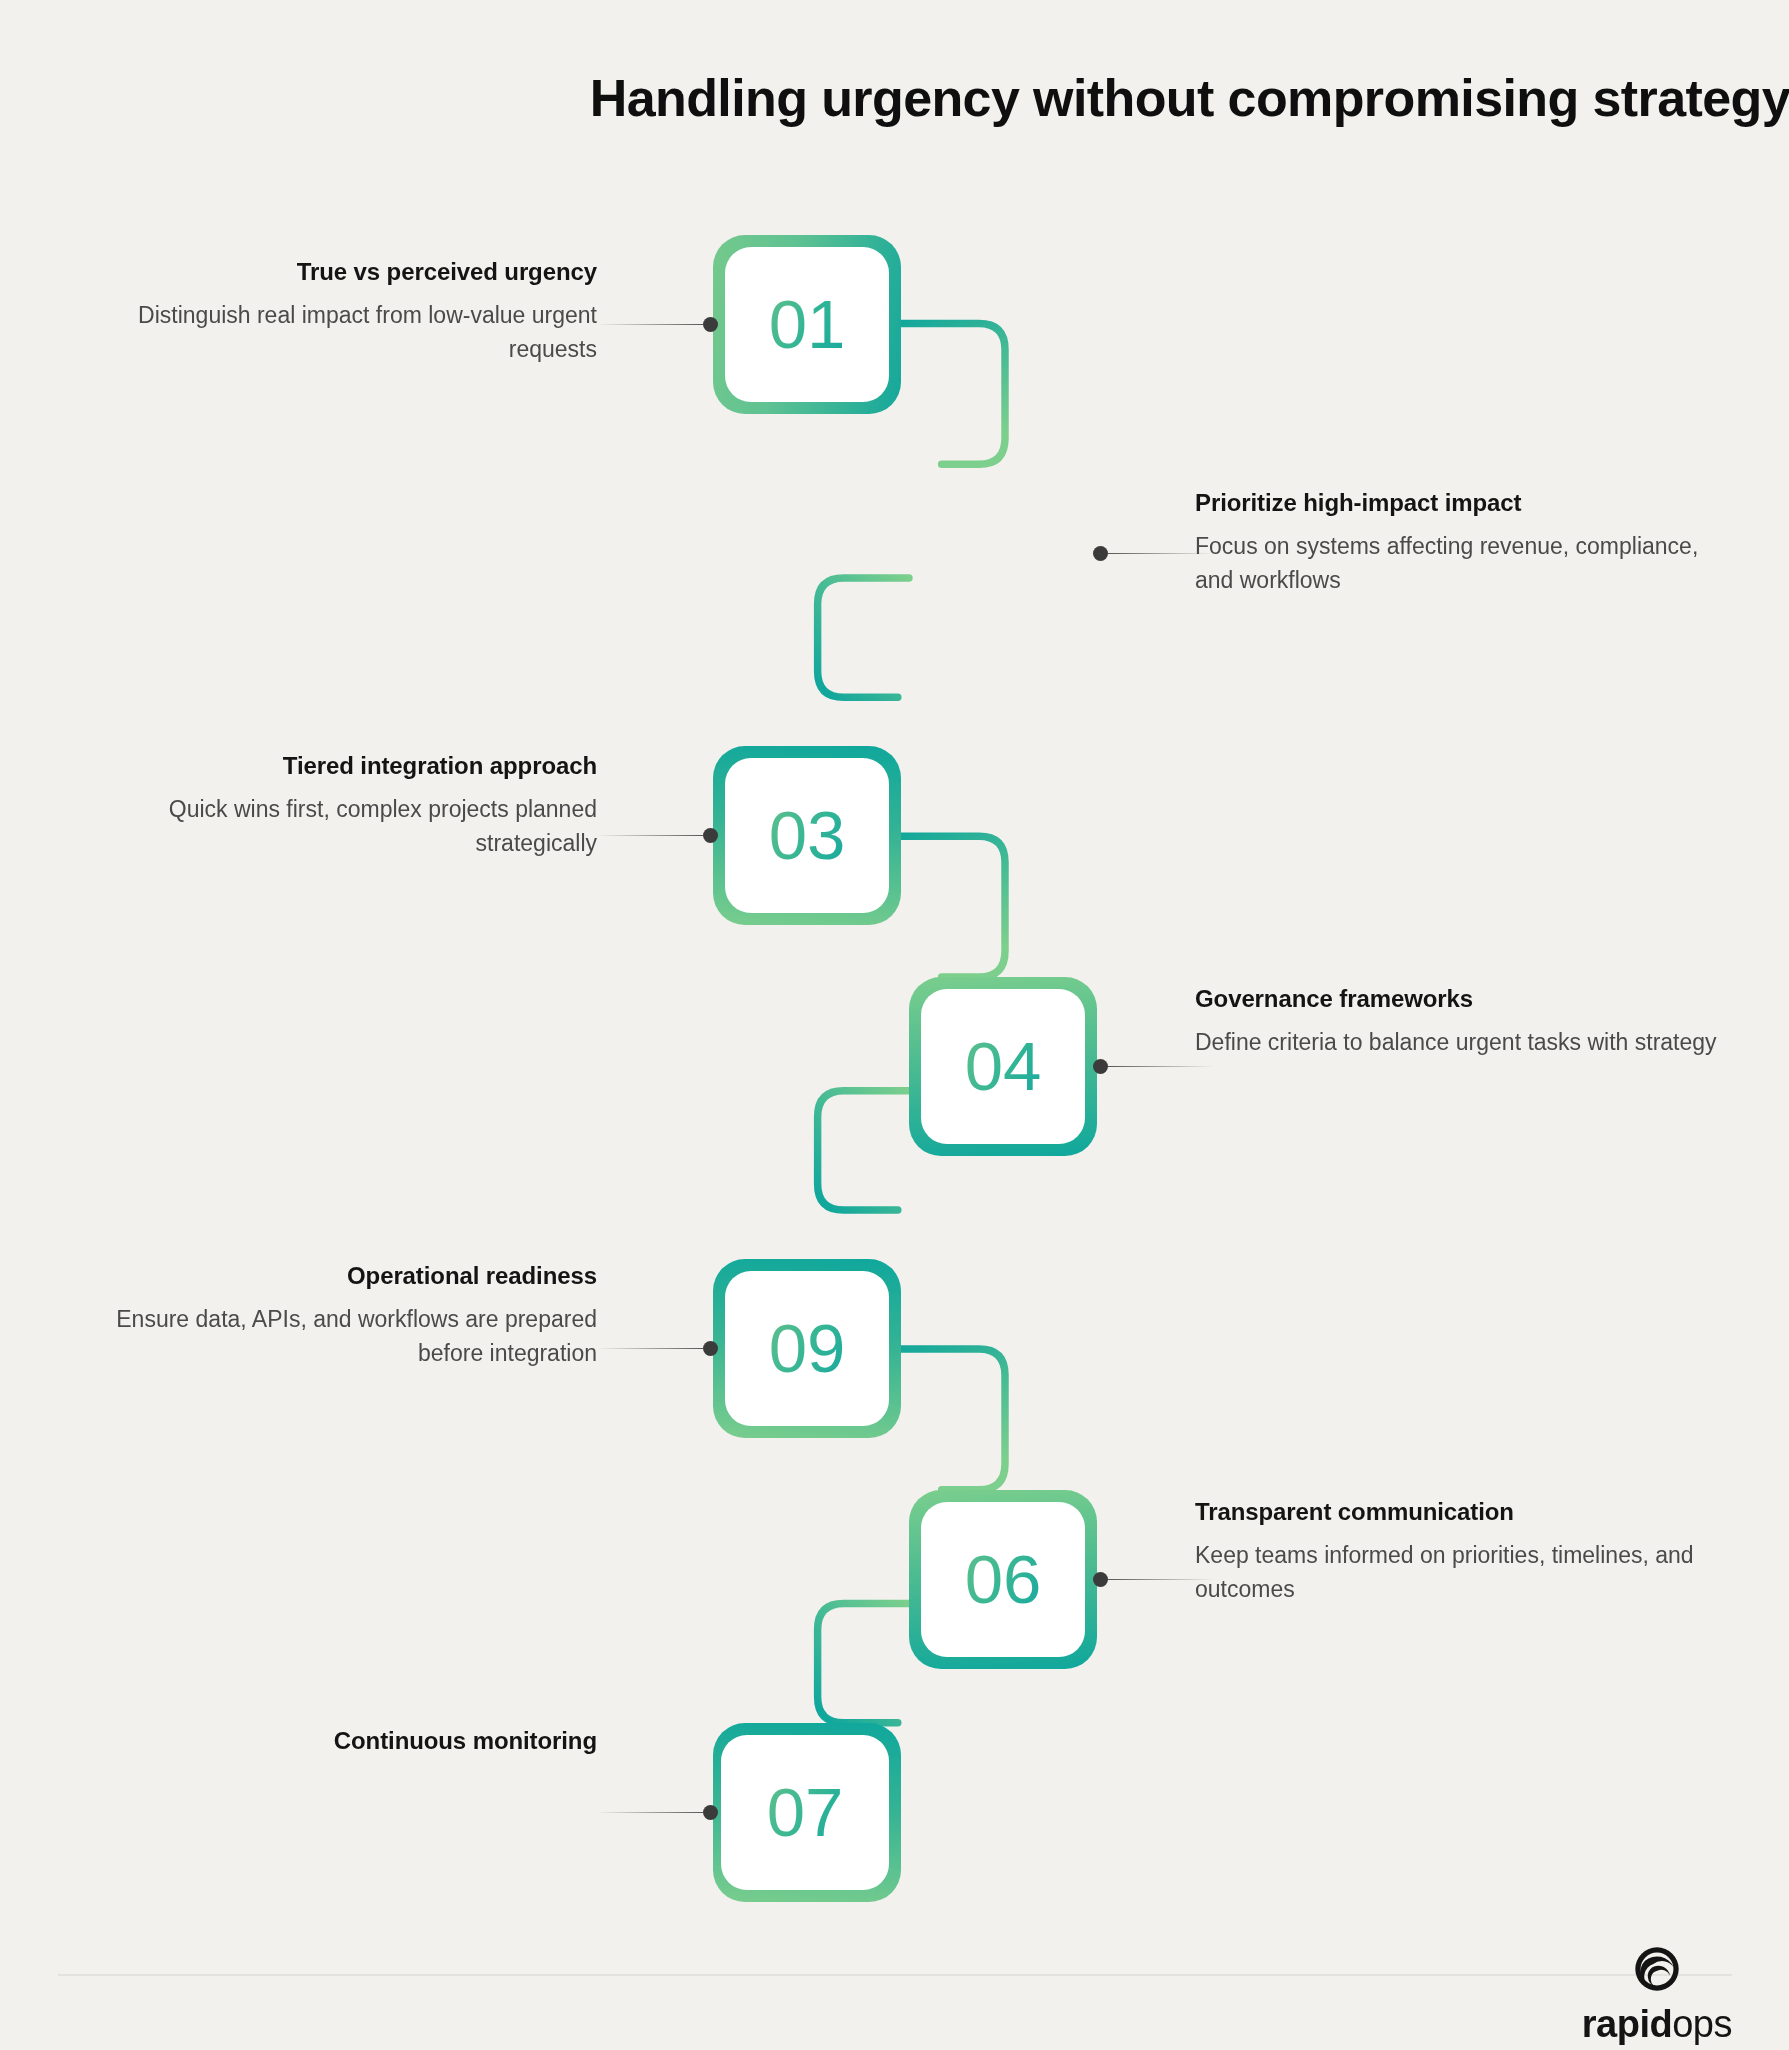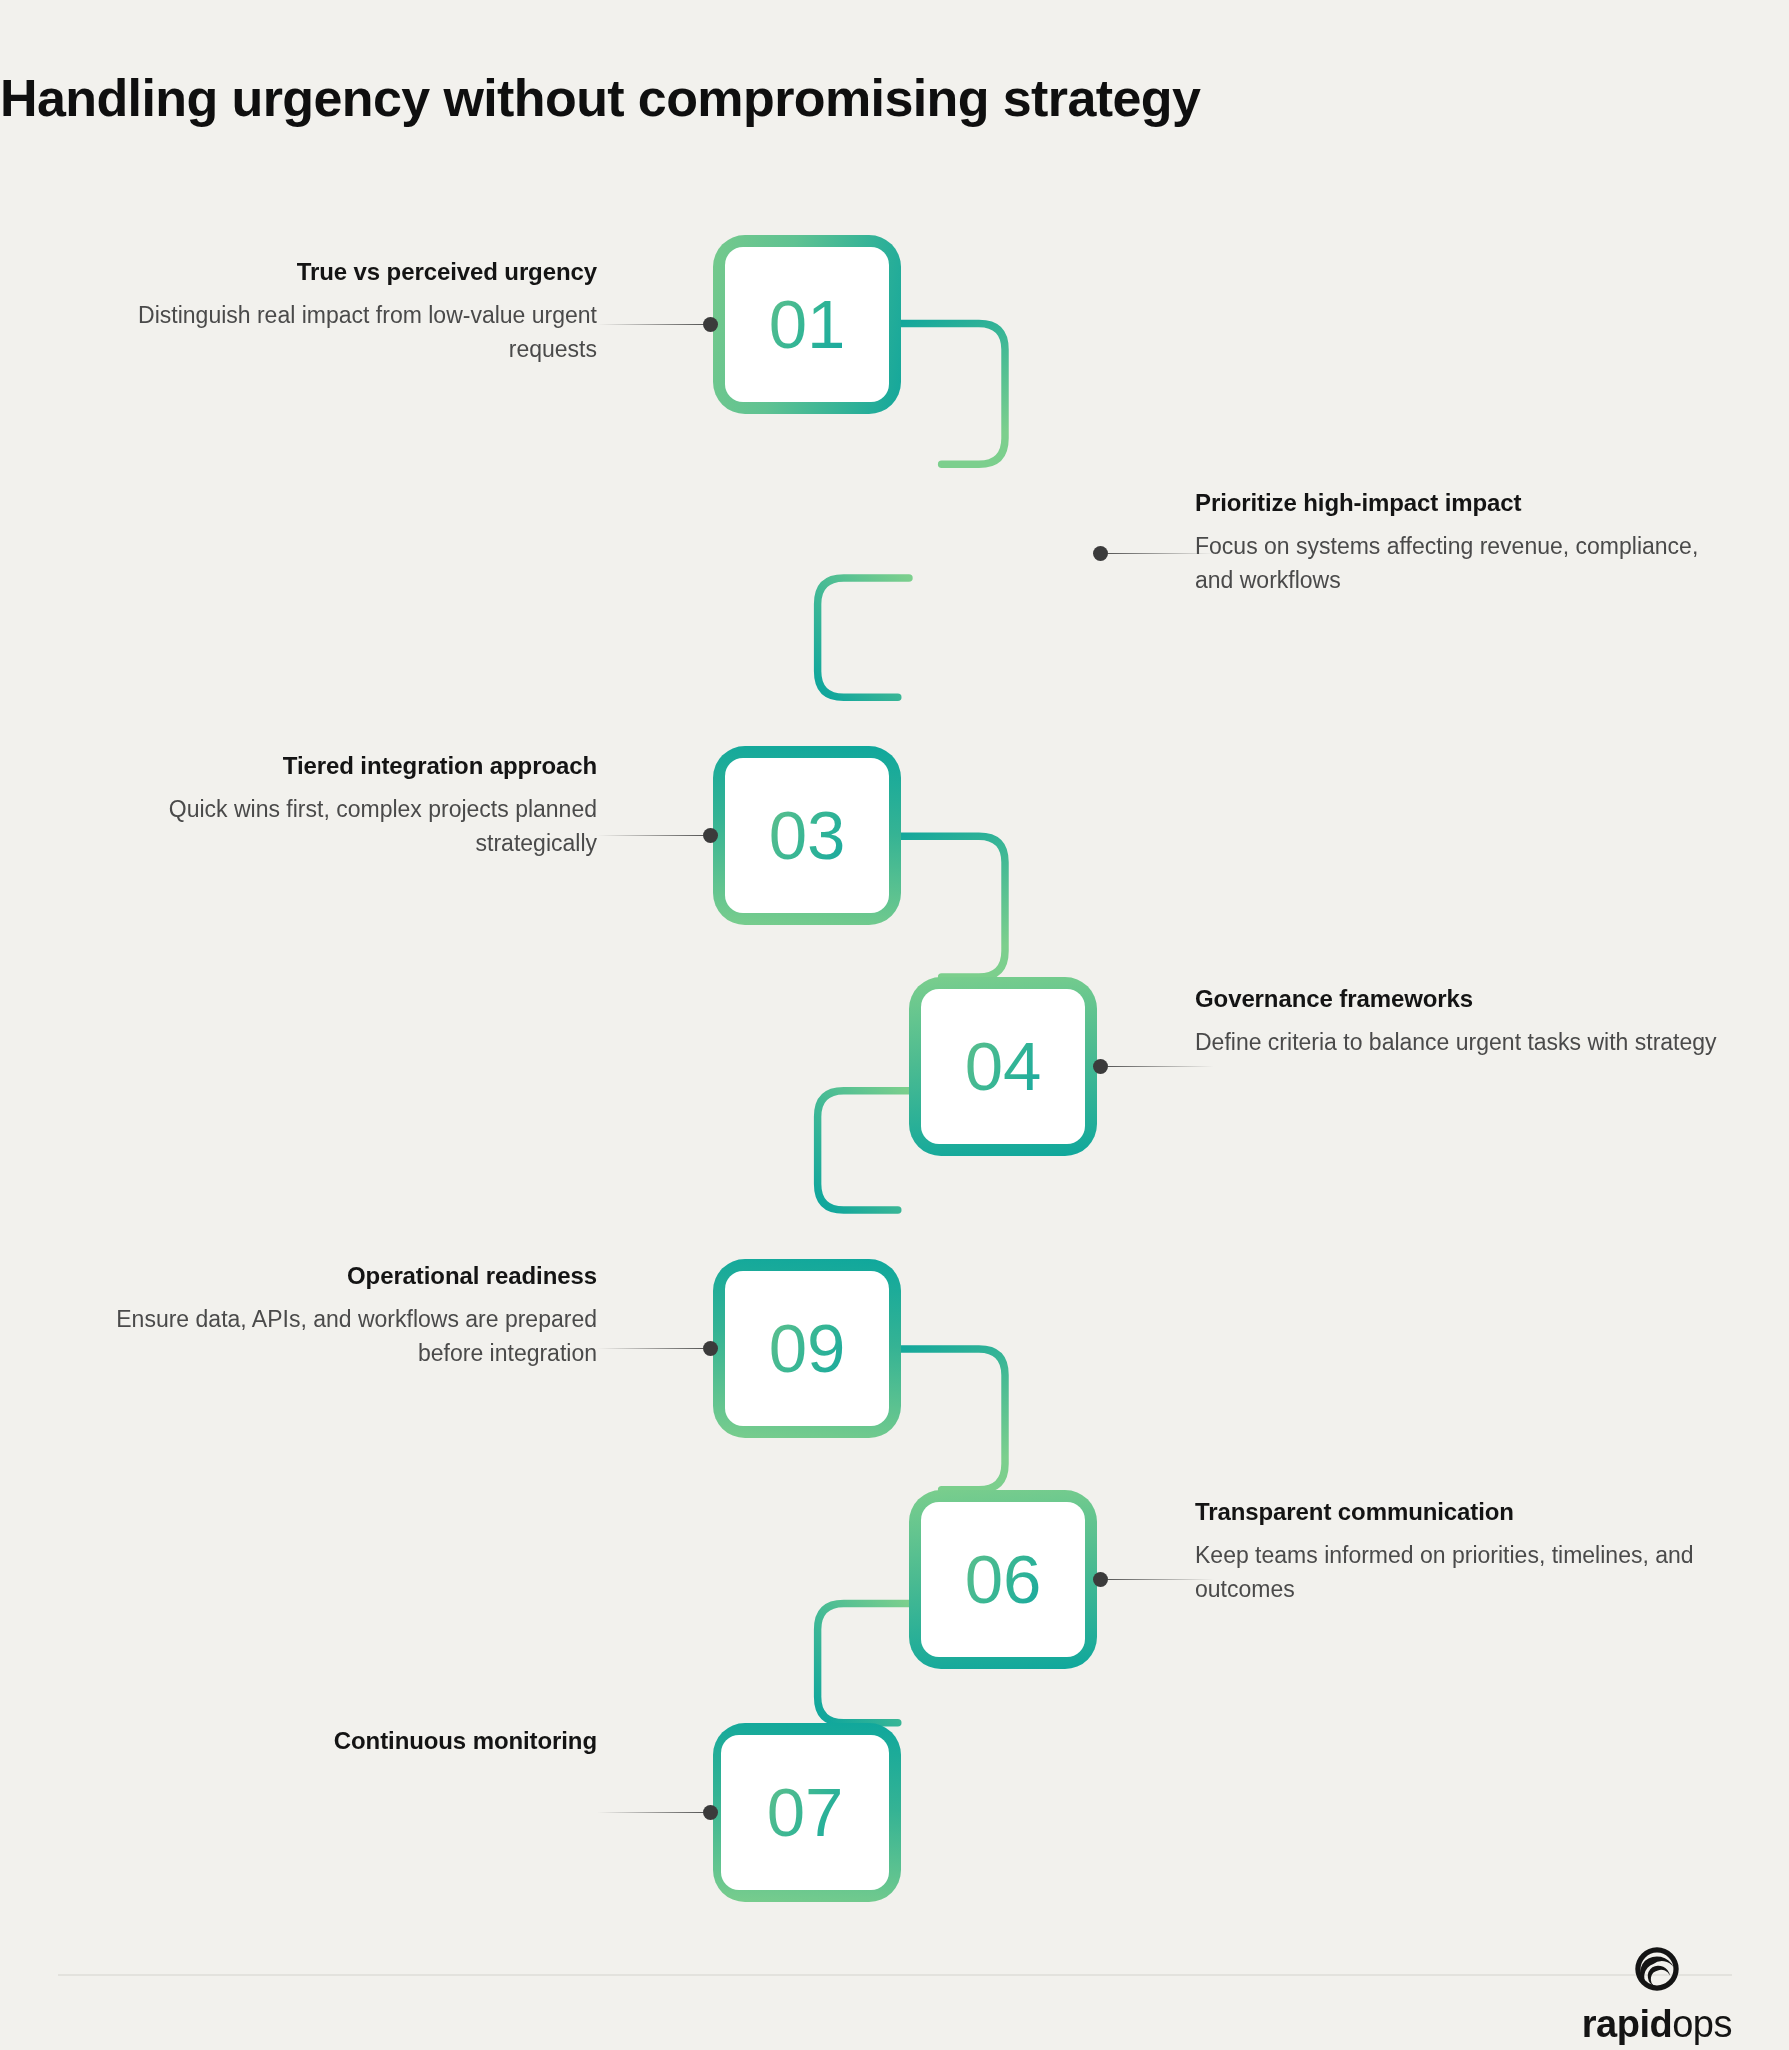--- a/index.html
+++ b/index.html
@@ -17,21 +17,21 @@
     position: relative;
     overflow: hidden;
   }
 
   
   .page-title {
     position: absolute;
     left: 0;
     top: 67px;
     width: 1790px;
-    text-align: left;
+    text-align: right;
     font-size: 52px;
     font-weight: 700;
     letter-spacing: -0.6px;
     color: #0F0F0F;
     line-height: 1.2;
   }
 
   
   .diagram {
     position: absolute;
@@ -55,21 +55,21 @@
     position: absolute;
     width: 188px;
     height: 179px;
     border-radius: 32px;
     padding: 12px;
   }
   .node-inner {
     width: 100%;
     height: 100%;
     background: #FFFFFF;
-    border-radius: 18px;
+    border-radius: 26px;
     display: flex;
     align-items: center;
     justify-content: center;
   }
   .node-number {
     font-size: 69px;
     font-weight: 500;
     letter-spacing: 0px;
     line-height: 1;
     background-clip: text;

